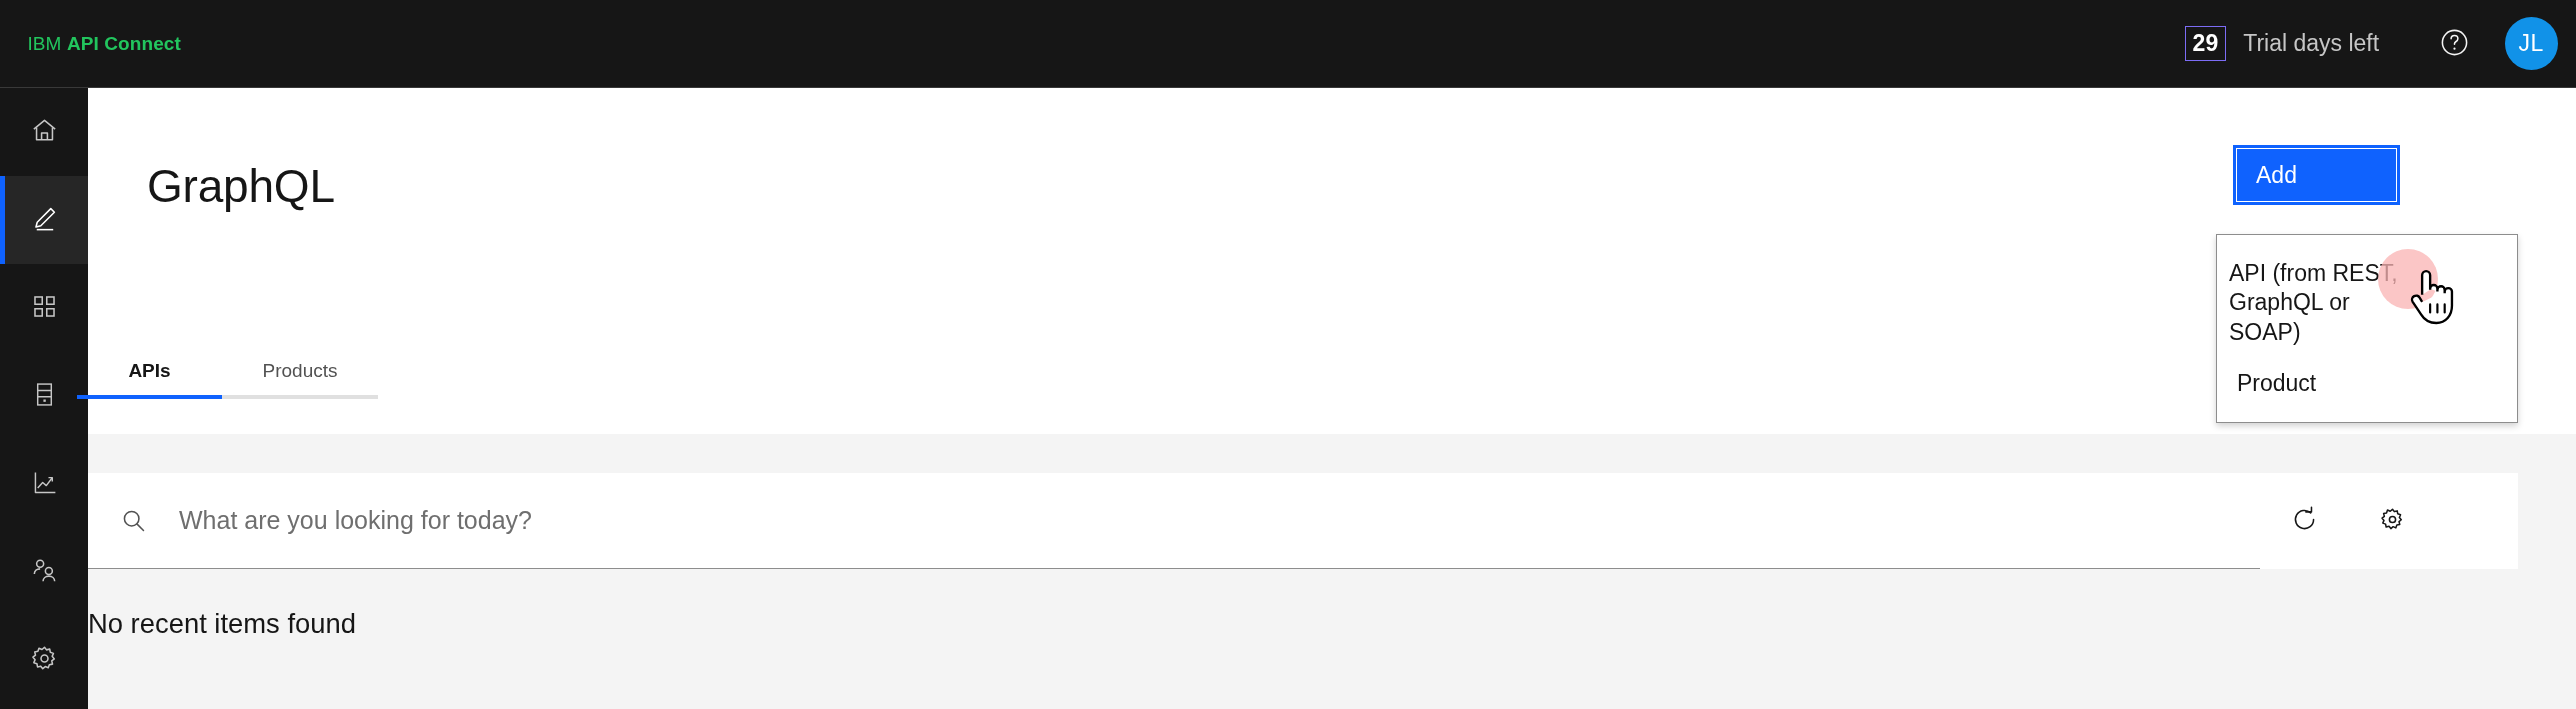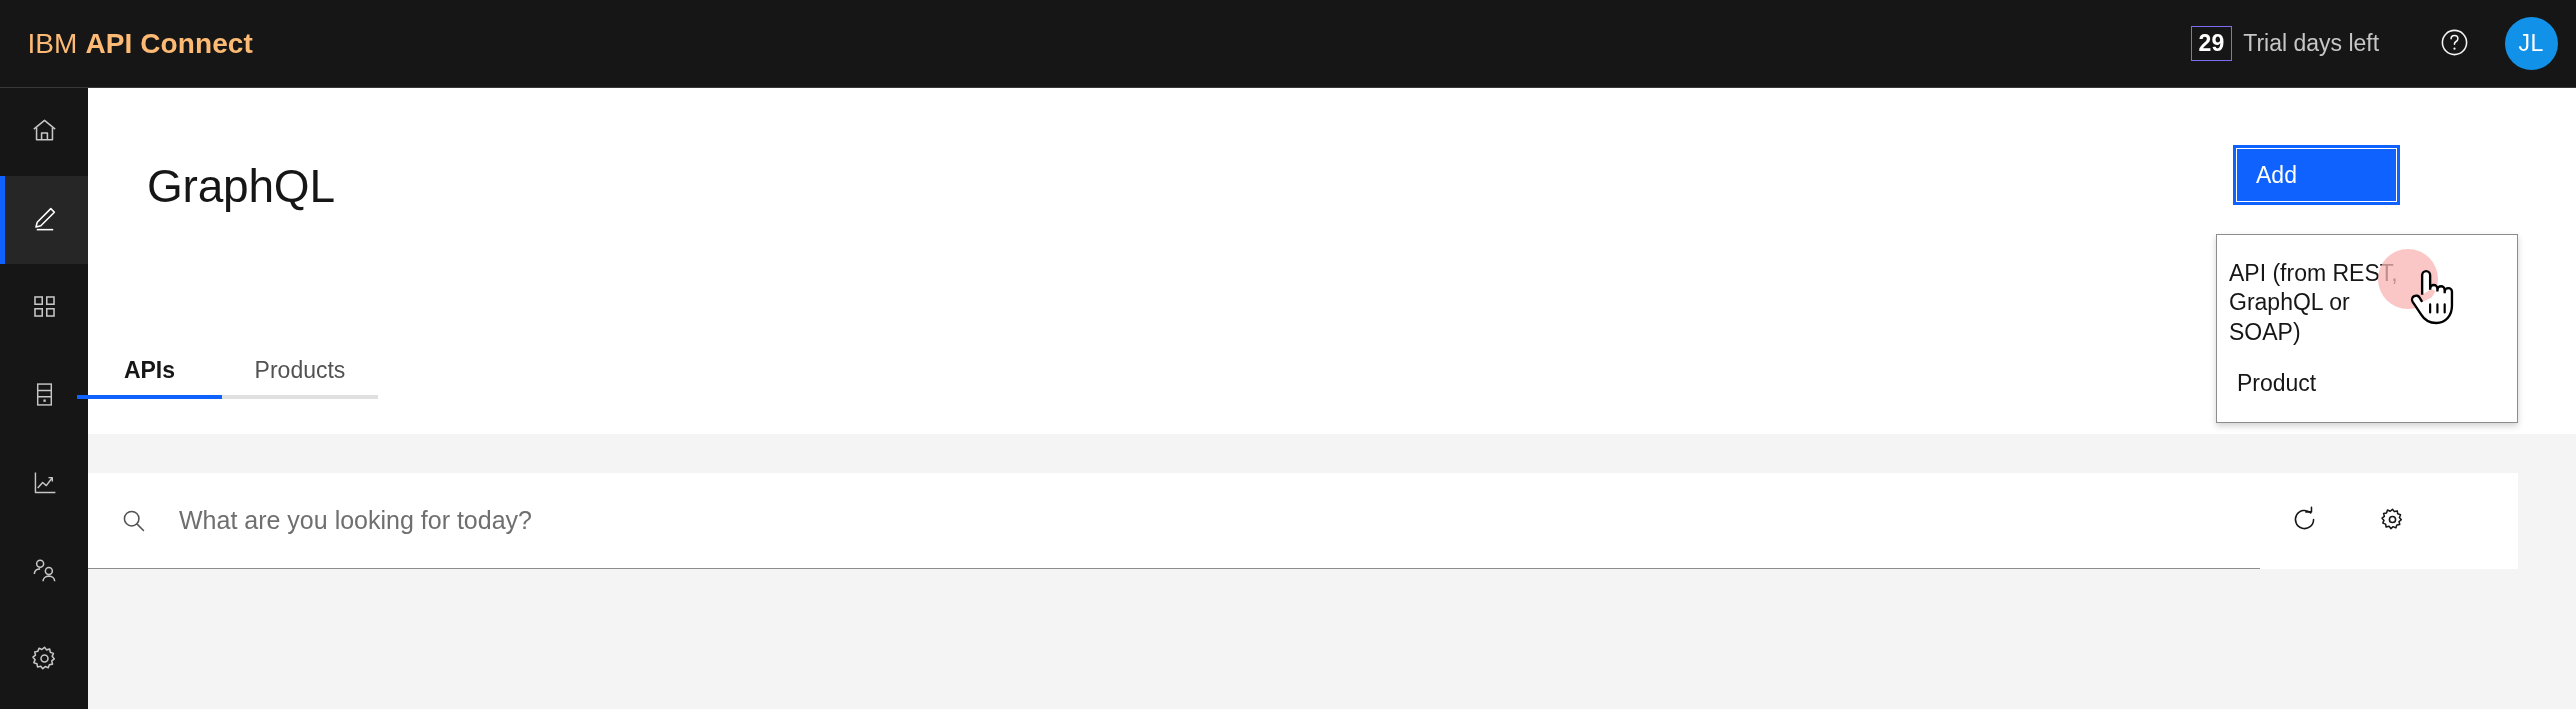--- a/index.html
+++ b/index.html
@@ -17,38 +17,38 @@
     top: 0; left: 0;
     width: 2576px;
     height: 88px;
     background: #161616;
     border-bottom: 0.9px solid #393939;
     display: flex;
     align-items: center;
   }
   .brand {
     margin-left: 27.4px;
-    font-size: 28px;
-    color: #fdba74;
+    font-size: 19px;
+    color: #22c55e;
     letter-spacing: 0.1px;
     white-space: nowrap;
   }
   .brand .brand-light { font-weight: 400; }
   .brand .brand-bold { font-weight: 700; }
 
   .header-right {
     margin-left: auto;
     display: flex;
     align-items: center;
     height: 100%;
   }
   .trial-wrap {
     display: flex;
     align-items: center;
-    gap: 11px;
+    gap: 17px;
     margin-right: 40px;
   }
   .trial-badge {
     border: 1.8px solid #7c6cf5;
     color: #ffffff;
     font-size: 23px;
     font-weight: 700;
     line-height: 1;
     padding: 4.6px 6.4px 5.5px 6.4px;
     min-width: 40px;
@@ -121,21 +121,21 @@
     width: 2488px;
     height: 57px;
     display: flex;
     align-items: flex-start;
   }
   .tab {
     height: 53px;
     display: flex;
     align-items: center;
     justify-content: center;
-    font-size: 23px;
+    font-size: 19px;
     color: #525252;
     border-bottom: 4.6px solid #e0e0e0;
     padding: 0 18.3px;
   }
   .tab.active { color: #161616; font-weight: 600; border-bottom-color: #0f62fe; }
   .tab-apis  { width: 145px; margin-left: -11px; }
   .tab-products { width: 156px; }
 
   
   .content {
@@ -383,20 +383,21 @@
       <div class="panel-icon-btn">
         <span>
           <svg width="29" height="29" viewBox="0 0 32 32" fill="none" stroke="#161616" stroke-width="1.7">
             <circle cx="16" cy="16" r="3.4"></circle>
             <path d="M16 4.8l2 2.5 3.2-0.8 0.6 3.2 3.1 1.1-1.3 3 2.1 2.5-2.5 2 0.8 3.2-3.2 0.6-1.1 3.1-3-1.3-2.5 2.1-2-2.5-3.2 0.8-0.6-3.2-3.1-1.1 1.3-3-2.1-2.5 2.5-2-0.8-3.2 3.2-0.6 1.1-3.1 3 1.3z" stroke-linejoin="round"></path>
           </svg>
         </span>
       </div>
     </div>
 
+    <div class="empty-text">No recent items found</div>
   </div>
 
   <button class="add-button">Add</button>
 
   <div class="add-menu">
     <div class="menu-item menu-item-api">API (from REST, GraphQL or SOAP)</div>
     <div class="menu-item">Product</div>
   </div>
 </div>
 

